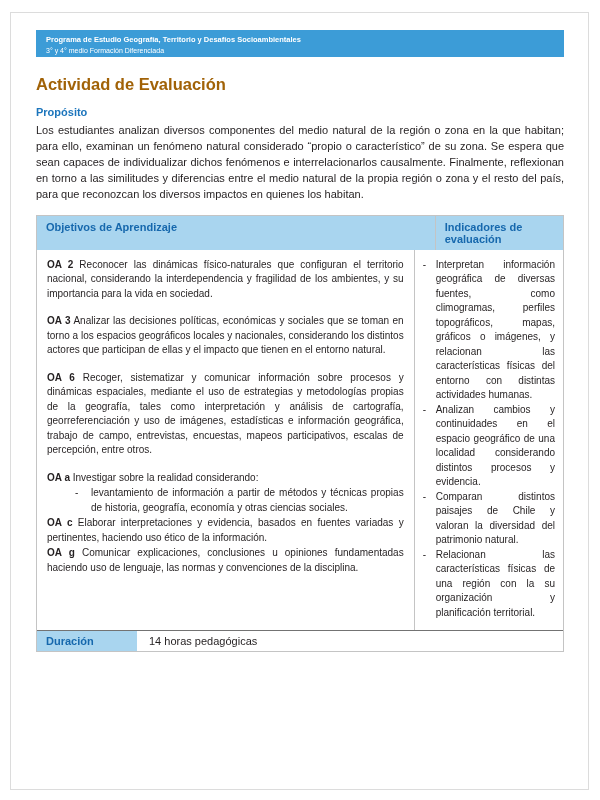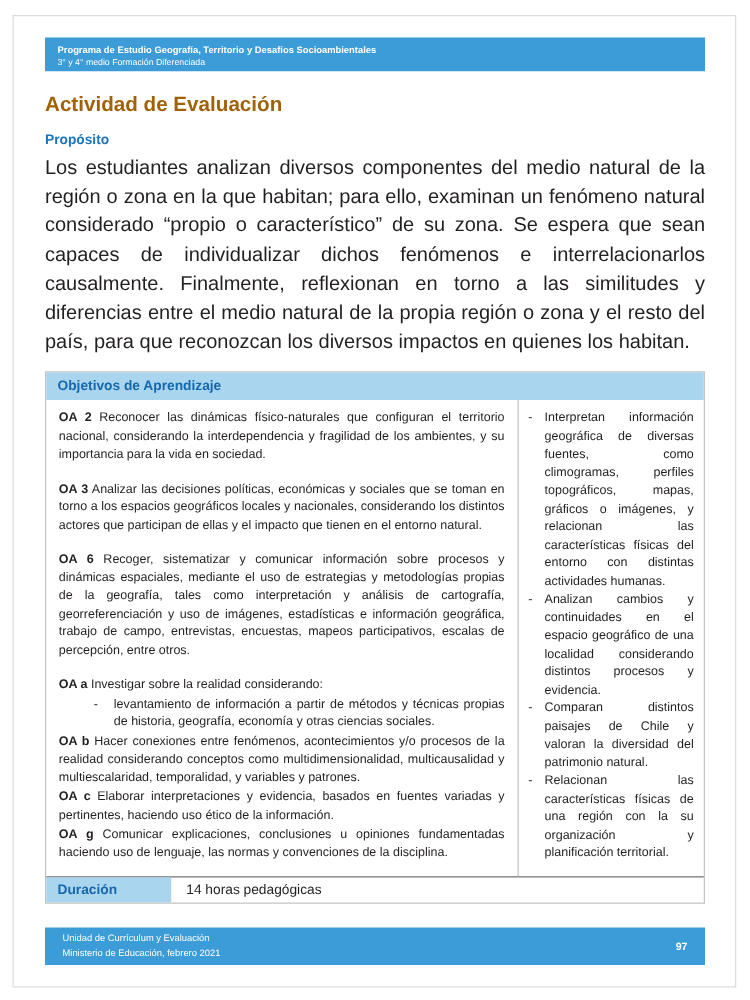--- a/index.html
+++ b/index.html
@@ -54,21 +54,21 @@
     font-size: 16.5px;
     font-weight: bold;
   }
   .section-heading {
     margin: 12px 0 5px 0;
     color: #1c75bc;
     font-size: 11px;
     font-weight: bold;
   }
   .intro {
-    font-size: 16px;
+    font-size: 11px;
     line-height: 1.45;
     text-align: justify;
   }
 
   
   .oa-table { margin-top: 12px; border: 1px solid #c4c4c4; }
   .t-head { display: flex; background: #a9d5ef; gap: 20px; }
   .t-head .cell {
     padding: 5px 9px;
     font-size: 11px;
@@ -143,34 +143,34 @@
 
     <div class="doc-title">Actividad de Evaluación</div>
 
     <div class="section-heading">Propósito</div>
     <p class="intro">Los estudiantes analizan diversos componentes del medio natural de la región o zona en la que habitan; para ello, examinan un fenómeno natural considerado “propio o característico” de su zona. Se espera que sean capaces de individualizar dichos fenómenos e interrelacionarlos causalmente. Finalmente, reflexionan en torno a las similitudes y diferencias entre el medio natural de la propia región o zona y el resto del país, para que reconozcan los diversos impactos en quienes los habitan.</p>
 
     <div class="oa-table">
 
       <div class="t-head">
         <div class="cell cell-left">Objetivos de Aprendizaje</div>
+        <div class="cell cell-right">Indicadores de evaluación</div>
       </div>
 
       <div class="t-body">
 
         <div class="col-left">
           <p class="oa spaced"><b class="oa-code">OA 2</b> <span>Reconocer las dinámicas físico-naturales que configuran el territorio nacional, considerando la interdependencia y fragilidad de los ambientes, y su importancia para la vida en sociedad.</span></p>
           <p class="oa spaced"><b class="oa-code">OA 3</b> <span>Analizar las decisiones políticas, económicas y sociales que se toman en torno a los espacios geográficos locales y nacionales, considerando los distintos actores que participan de ellas y el impacto que tienen en el entorno natural.</span></p>
           <p class="oa spaced"><b class="oa-code">OA 6</b> <span>Recoger, sistematizar y comunicar información sobre procesos y dinámicas espaciales, mediante el uso de estrategias y metodologías propias de la geografía, tales como interpretación y análisis de cartografía, georreferenciación y uso de imágenes, estadísticas e información geográfica, trabajo de campo, entrevistas, encuestas, mapeos participativos, escalas de percepción, entre otros.</span></p>
           <p class="oa"><b class="oa-code">OA a</b> <span>Investigar sobre la realidad considerando:</span></p>
           <div class="sub-item">
             <span class="dash">-</span>
             <span class="sub-text">levantamiento de información a partir de métodos y técnicas propias de historia, geografía, economía y otras ciencias sociales.</span>
           </div>
-          <p class="oa"><b class="oa-code">OA b</b> <span>Hacer conexiones entre fenómenos, acontecimientos y/o procesos de la realidad considerando conceptos como multidimensionalidad, multicausalidad y multiescalaridad, temporalidad, y variables y patrones.</span></p>
           <p class="oa"><b class="oa-code">OA c</b> <span>Elaborar interpretaciones y evidencia, basados en fuentes variadas y pertinentes, haciendo uso ético de la información.</span></p>
           <p class="oa"><b class="oa-code">OA g</b> <span>Comunicar explicaciones, conclusiones u opiniones fundamentadas haciendo uso de lenguaje, las normas y convenciones de la disciplina.</span></p>
         </div>
 
         <div class="col-right">
           <div class="ind">
             <span class="dash">-</span>
             <span class="ind-text">Interpretan información geográfica de diversas fuentes, como climogramas, perfiles topográficos, mapas, gráficos o imágenes, y relacionan las características físicas del entorno con distintas actividades humanas.</span>
           </div>
           <div class="ind">
@@ -190,20 +190,13 @@
       </div>
 
       <div class="t-duration">
         <div class="dur-label">Duración</div>
         <div class="dur-value">14 horas pedagógicas</div>
       </div>
 
     </div>
   </div>
 
-  <div class="footer-bar">
-    <div class="footer-left">
-      <div>Unidad de Currículum y Evaluación</div>
-      <div>Ministerio de Educación, febrero 2021</div>
-    </div>
-    <div class="footer-page">97</div>
-  </div>
 </div>
 
 </body></html>

